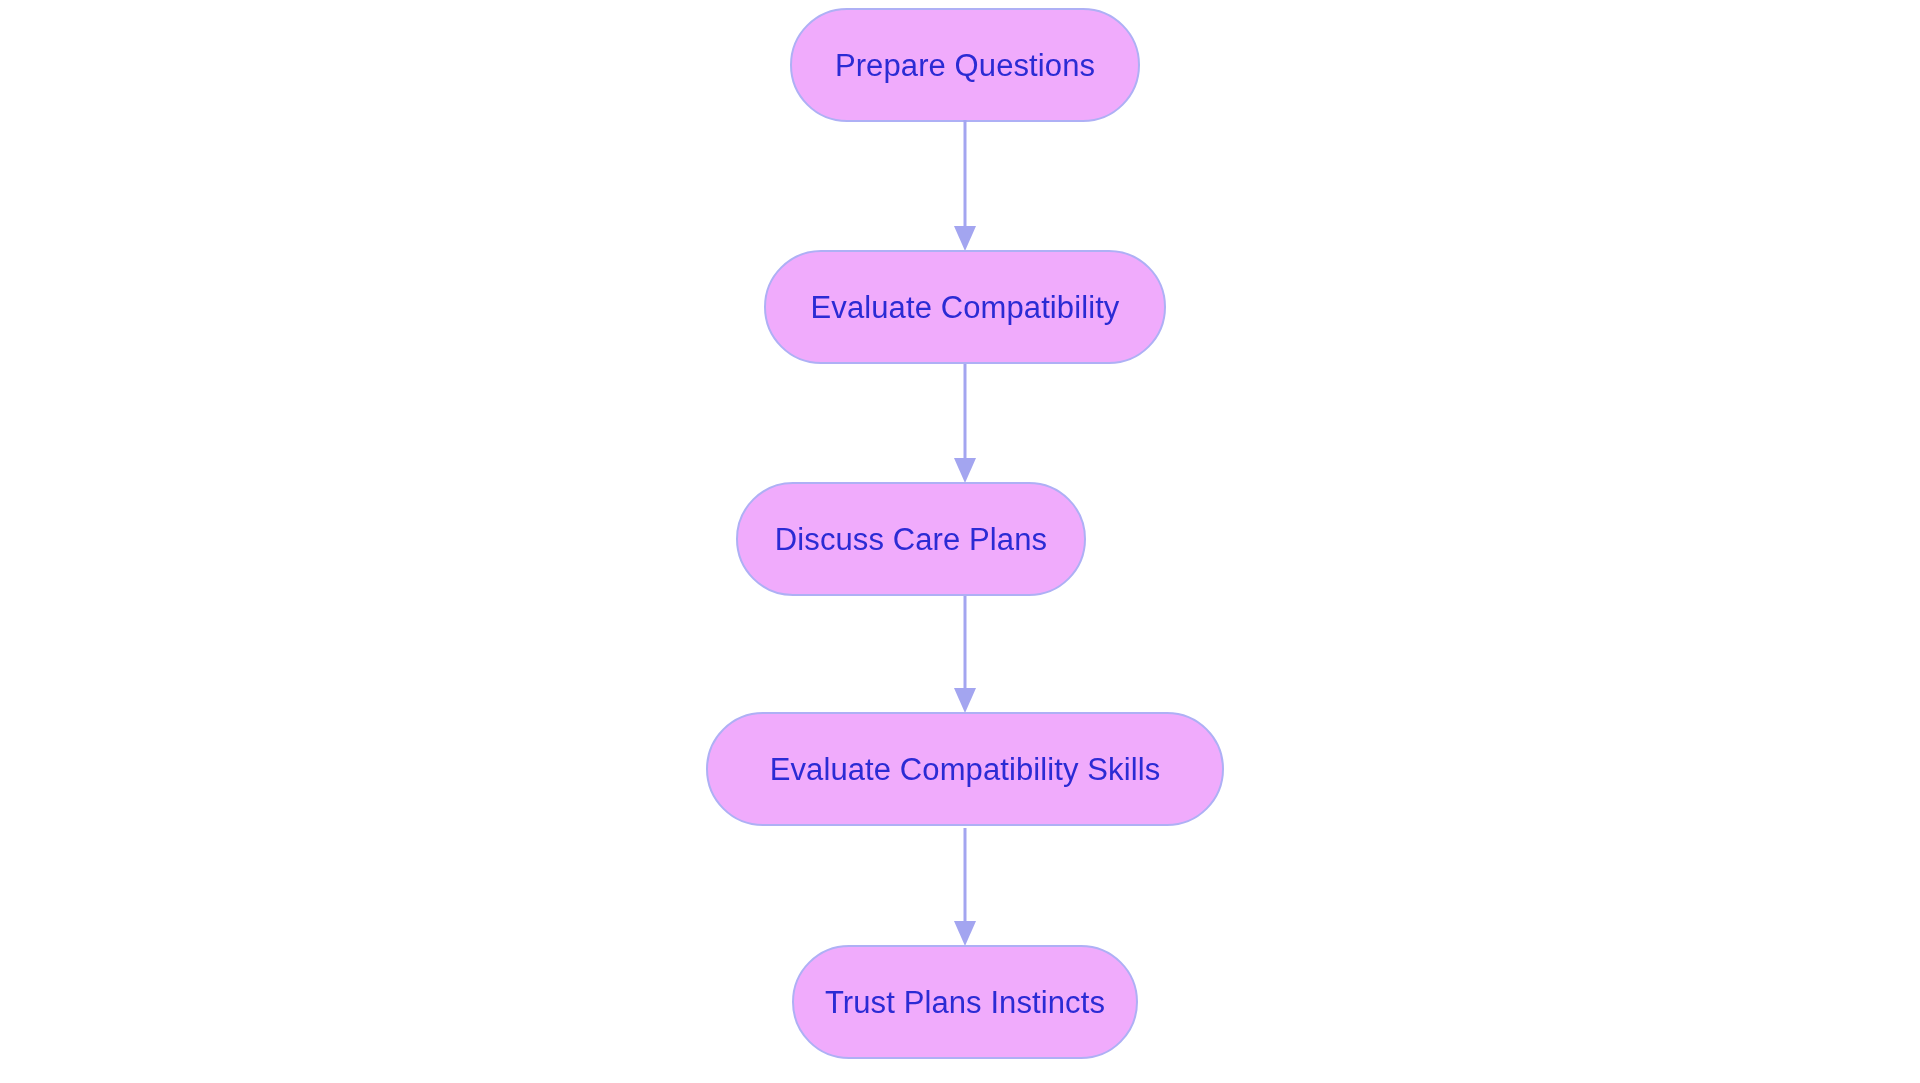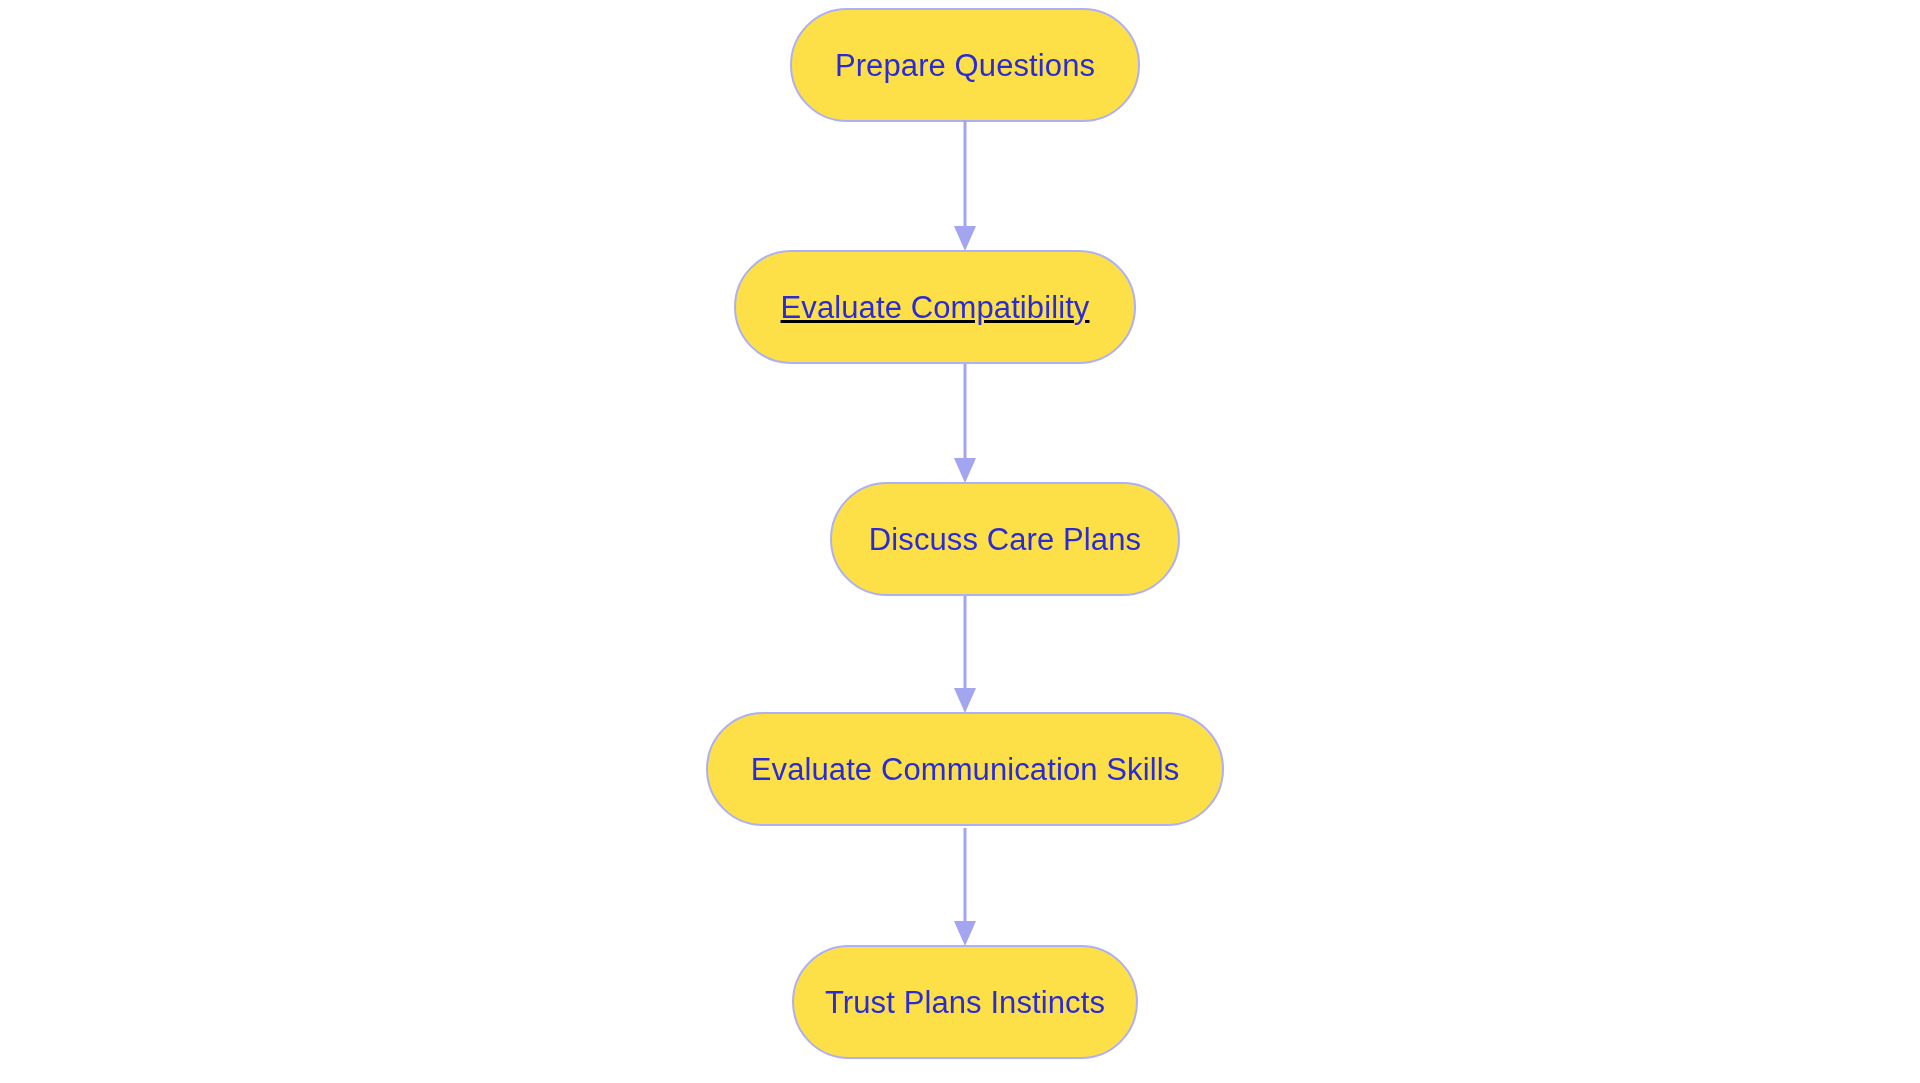--- a/index.html
+++ b/index.html
@@ -20,41 +20,41 @@
     width: 1920px;
     height: 1083px;
     background: #ffffff;
   }
 
   
   .flow-node {
     position: absolute;
     box-sizing: border-box;
     height: 114px;
-    background: #fde047;
+    background: #f0abfc;
     border: 2px solid #aeb0f5;
     border-radius: 57px;
     display: flex;
     align-items: center;
     justify-content: center;
     transform: translateX(-50%);
   }
   .flow-node .node-label {
     color: #2b2bd4;
     font-size: 31px;
     font-weight: 400;
     letter-spacing: 0.1px;
     line-height: 1;
     white-space: nowrap;
     font-family: "Liberation Sans", "DejaVu Sans", sans-serif;
   }
 
   .node-1 { left: 965px; top: 8px;   width: 350px; }
-  .node-2 { left: 935px; top: 250px; width: 402px; text-decoration: underline; }
-  .node-3 { left: 1005px; top: 482px; width: 350px; }
+  .node-2 { left: 965px; top: 250px; width: 402px; }
+  .node-3 { left: 911px; top: 482px; width: 350px; }
   .node-4 { left: 965px; top: 712px; width: 518px; }
   .node-5 { left: 965px; top: 945px; width: 346px; }
 
   
   .flow-connector {
     position: absolute;
     left: 965px;
     transform: translateX(-50%);
     width: 40px;
     pointer-events: none;
@@ -98,21 +98,21 @@
   </div>
 
   <div class="flow-connector conn-3">
     <svg viewBox="0 0 40 118" preserveAspectRatio="none">
       <line x1="20" y1="0" x2="20" y2="98" stroke="#a3a5f0" stroke-width="3"></line>
       <polygon points="20,117 9,92 31,92" fill="#a3a5f0"></polygon>
     </svg>
   </div>
 
   <div class="flow-node node-4">
-    <span class="node-label">Evaluate Communication Skills</span>
+    <span class="node-label">Evaluate Compatibility Skills</span>
   </div>
 
   <div class="flow-connector conn-4">
     <svg viewBox="0 0 40 119" preserveAspectRatio="none">
       <line x1="20" y1="0" x2="20" y2="99" stroke="#a3a5f0" stroke-width="3"></line>
       <polygon points="20,118 9,93 31,93" fill="#a3a5f0"></polygon>
     </svg>
   </div>
 
   <div class="flow-node node-5">

